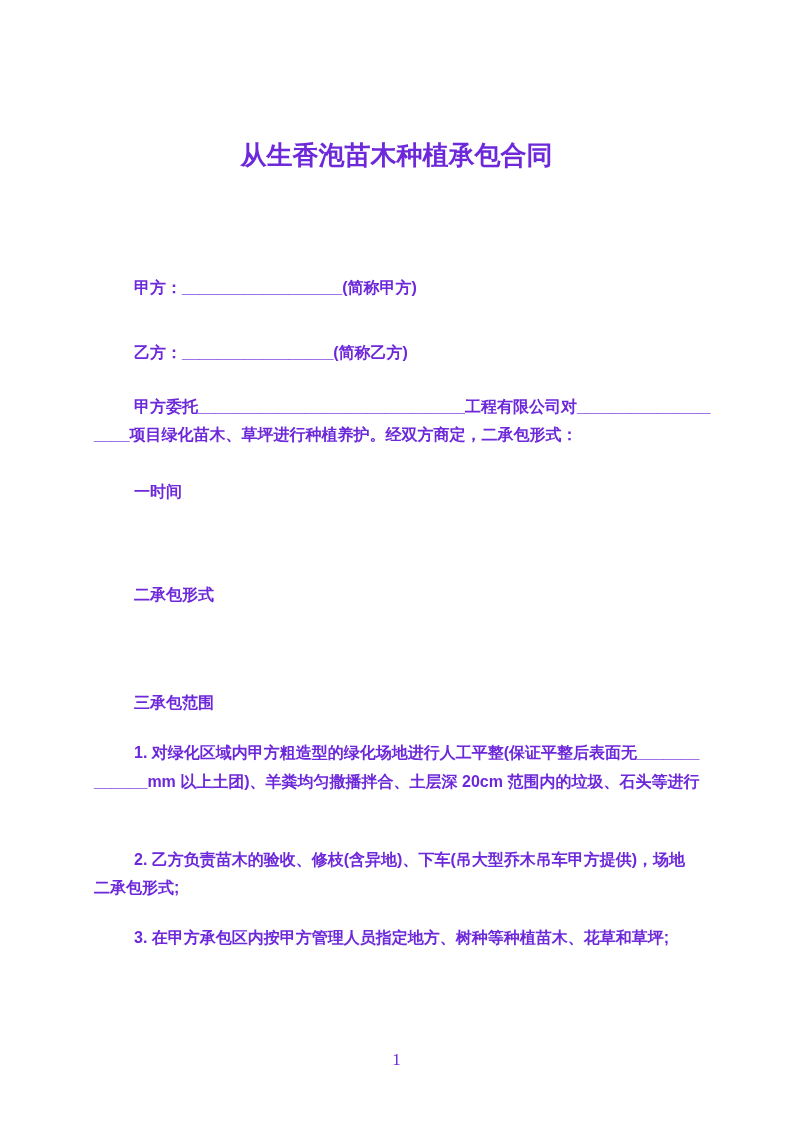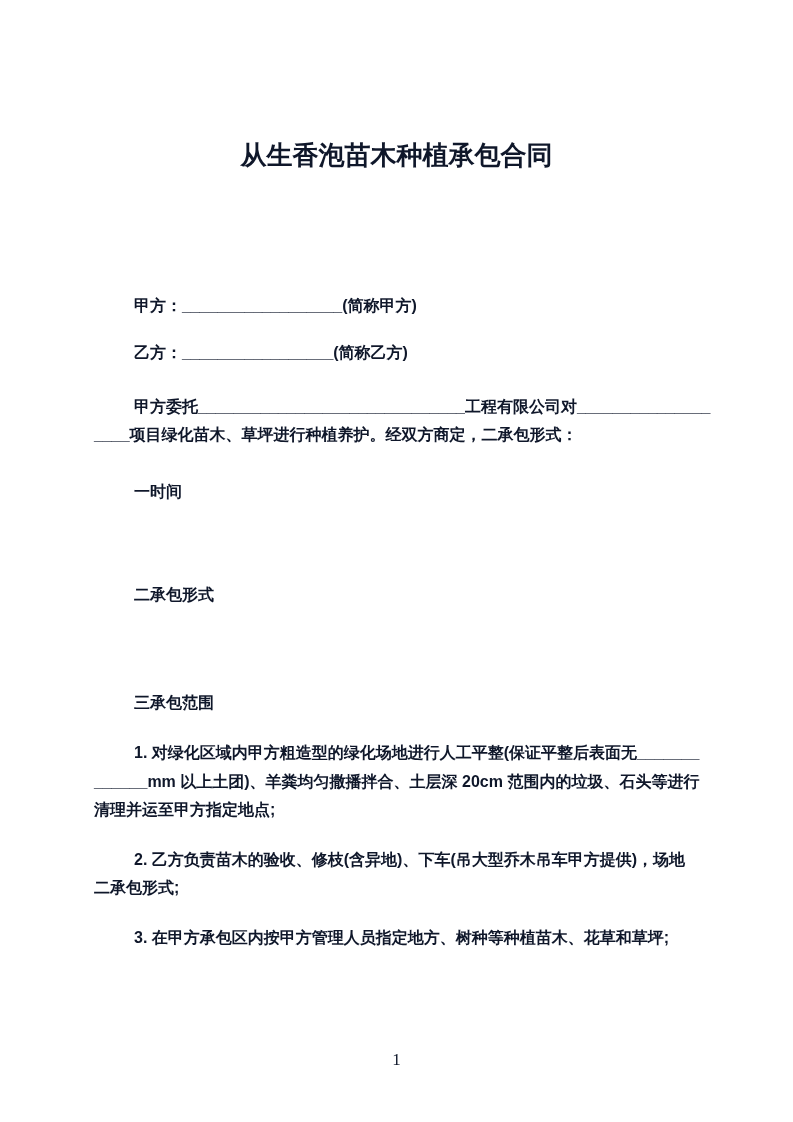--- a/index.html
+++ b/index.html
@@ -5,21 +5,21 @@
   html, body {
     margin: 0;
     padding: 0;
     background: #ffffff;
   }
   .page {
     position: relative;
     width: 793px;
     height: 1122px;
     background: #ffffff;
-    color: #0f172a;
+    color: #6d28d9;
     font-family: "Liberation Sans", "DejaVu Sans", sans-serif;
     font-weight: 700;
     overflow: hidden;
   }
   .doc-title {
     position: absolute;
     top: 137px;
     left: 0;
     width: 100%;
     text-align: center;
@@ -51,35 +51,34 @@
     font-family: "Liberation Serif", "DejaVu Serif", serif;
   }
 </style>
 </head>
 <body>
 
 <div class="page">
 
   <div class="doc-title">从生香泡苗木种植承包合同</div>
 
-  <div class="line indent" style="top:292px">甲方：__________________(简称甲方)</div>
+  <div class="line indent" style="top:274px">甲方：__________________(简称甲方)</div>
   <div class="line indent" style="top:339px">乙方：_________________(简称乙方)</div>
 
   <div class="line indent" style="top:393px">甲方委托______________________________工程有限公司对_______________</div>
   <div class="line" style="top:421px">____项目绿化苗木、草坪进行种植养护。经双方商定，二承包形式：</div>
 
   <div class="line indent" style="top:478px">一时间</div>
 
   <div class="line indent" style="top:581px">二承包形式</div>
 
   <div class="line indent" style="top:689px">三承包范围</div>
 
   <div class="line indent" style="top:739px">1. 对绿化区域内甲方粗造型的绿化场地进行人工平整(保证平整后表面无_______</div>
   <div class="line" style="top:768px">______mm 以上土团)、羊粪均匀撒播拌合、土层深 20cm 范围内的垃圾、石头等进行</div>
-  <div class="line" style="top:796px">清理并运至甲方指定地点;</div>
 
   <div class="line indent" style="top:846px">2. 乙方负责苗木的验收、修枝(含异地)、下车(吊大型乔木吊车甲方提供)，场地</div>
   <div class="line" style="top:874px">二承包形式;</div>
 
   <div class="line indent" style="top:924px">3. 在甲方承包区内按甲方管理人员指定地方、树种等种植苗木、花草和草坪;</div>
 
 
   <div class="pagenum">1</div>
 
 </div>

